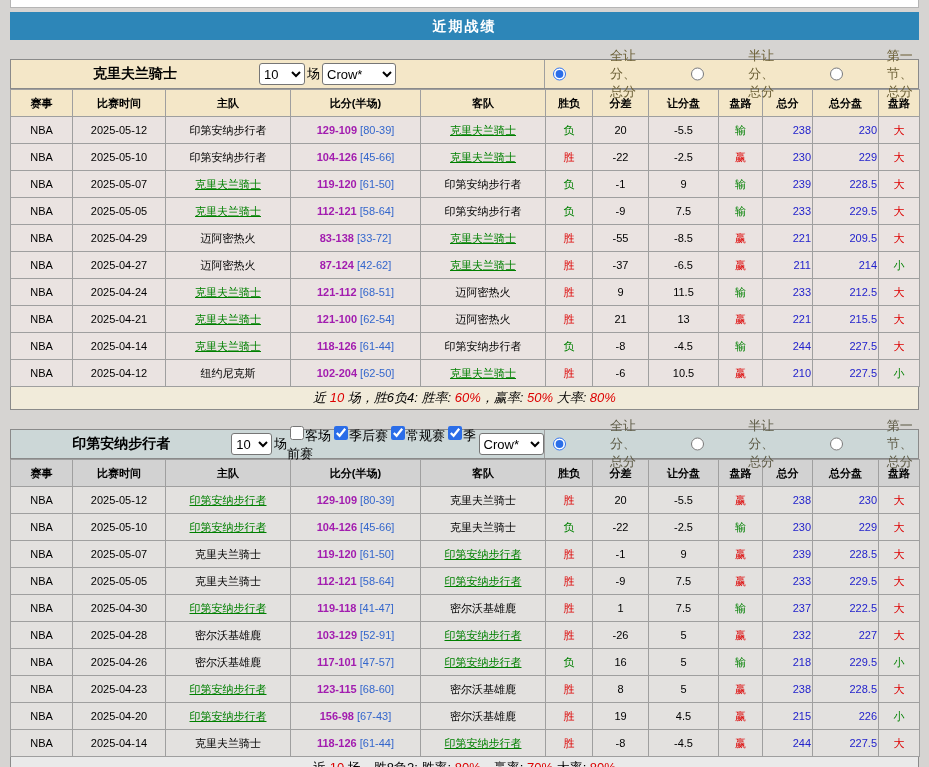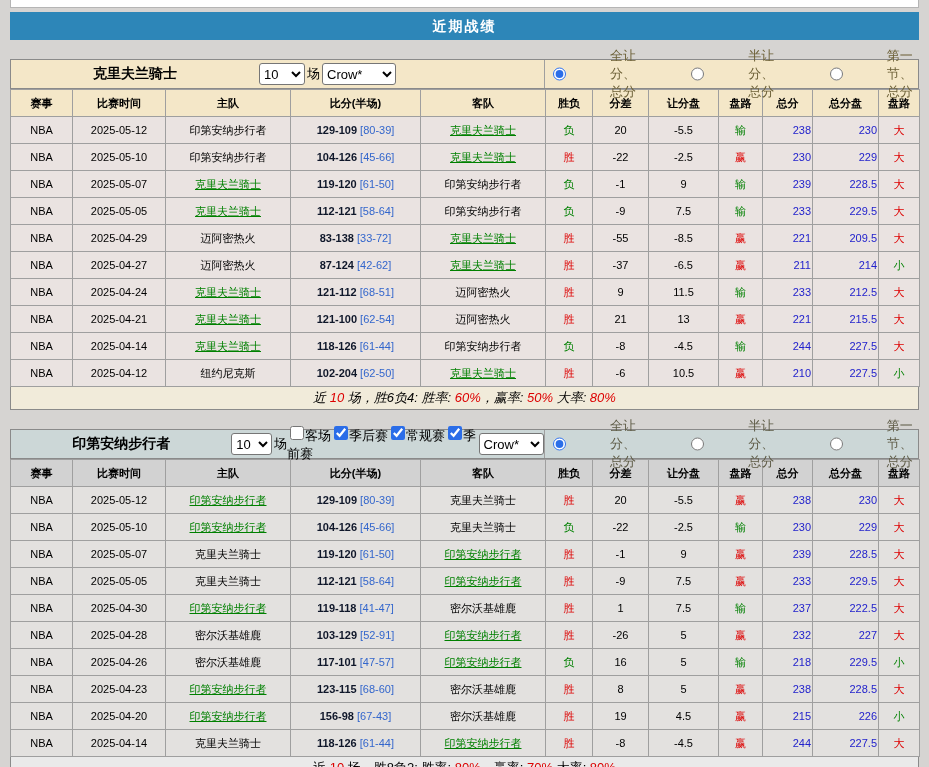--- a/index.html
+++ b/index.html
@@ -37,21 +37,21 @@
   .p1 thead th{background:var(--p1-accent);font-weight:bold;}
   .p2 thead th{background:var(--p2-head);font-weight:bold;}
   .p1 tbody td{background:var(--p1-row);}
   .p2 tbody td{background:var(--p2-row);}
   .summary{height:23px;line-height:22px;text-align:center;font-size:13px;
     border:1px solid var(--line-dark);border-top:none;}
   .p1 .summary{background:var(--p1-summary);font-style:italic;}
   .p2 .summary{background:var(--p2-summary);}
   .red{color:var(--red);} .green{color:var(--green);}
   .blue{color:var(--total-blue);text-align:right;} .half{color:var(--half-blue);}
-  .score-main{font-weight:bold;color:#0f172a;}
+  .score-main{font-weight:bold;color:#a21caf;}
   .team-link{color:var(--team-green);text-decoration:underline;cursor:pointer;}
 </style>
 </head>
 <body>
 
 <div class="wrap">
 
   <div class="top-strip"></div>
 
   <div class="title-bar">

